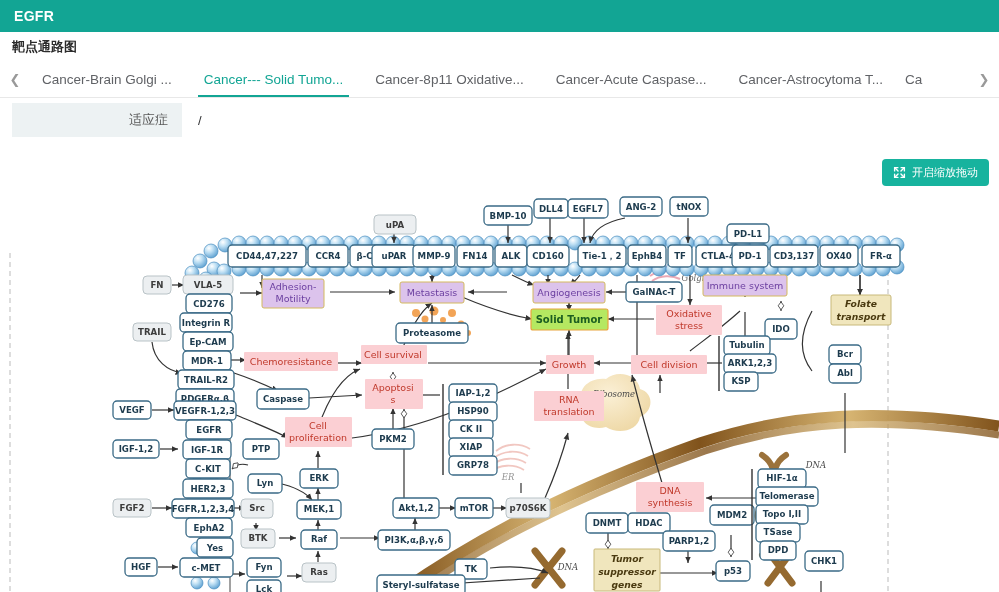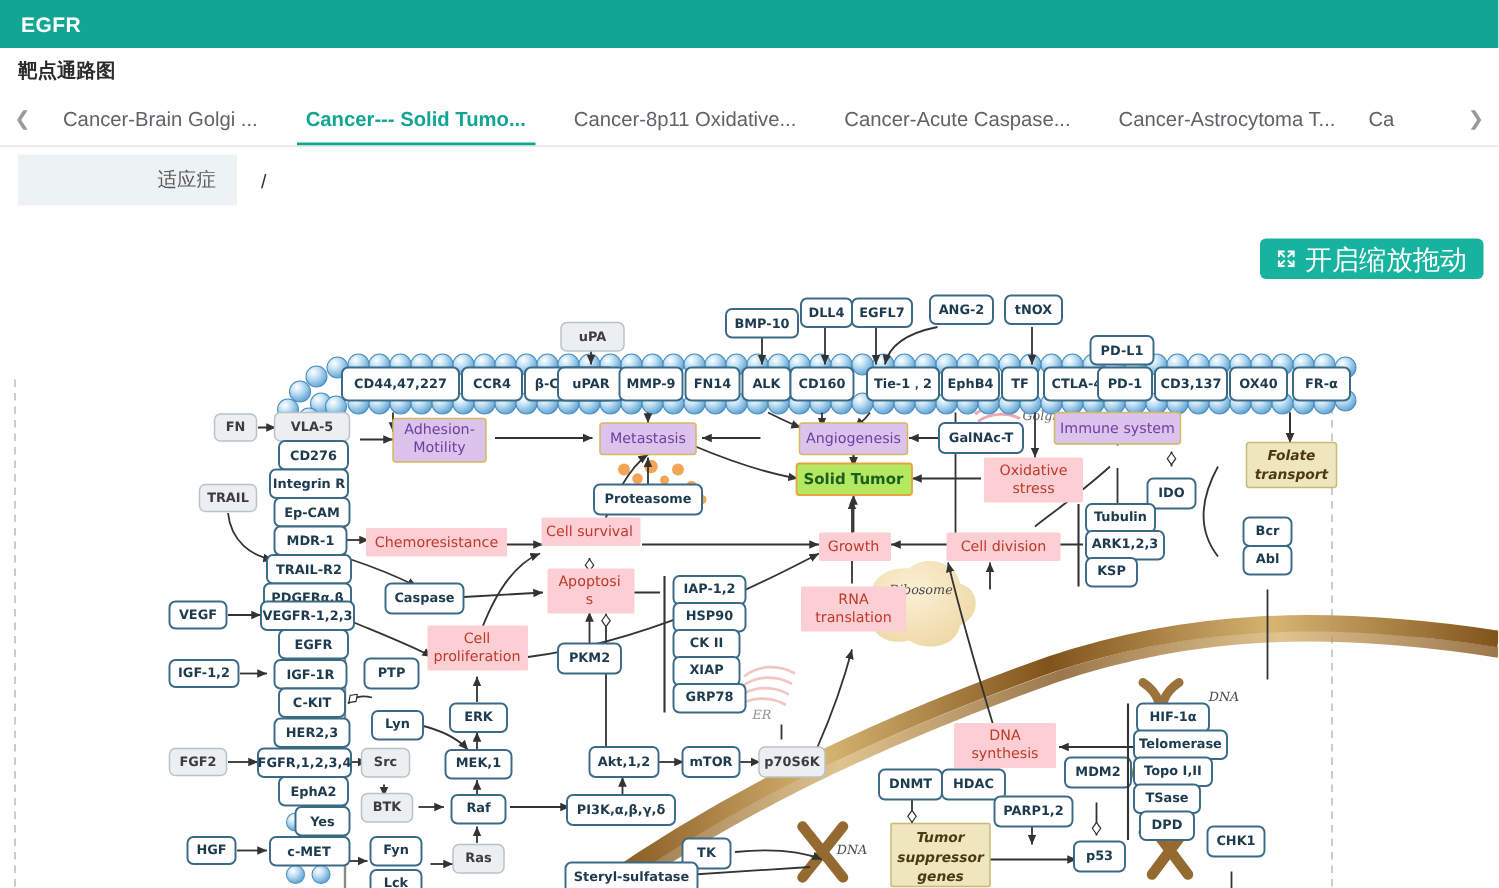--- a/index.html
+++ b/index.html
@@ -34,43 +34,43 @@
   .tab-arrow{
     width:22px; display:flex; align-items:center; justify-content:center;
     color:#999; font-size:13px; cursor:pointer; user-select:none;
   }
   .tabs-scroll{ flex:1; display:flex; align-items:stretch; overflow:hidden; }
   .tab{
     display:flex; align-items:center; justify-content:center;
     padding:0 16px; font-size:13.5px; color:#606266; white-space:nowrap;
     cursor:pointer; position:relative; min-width:0;
   }
-  .tab.active{ color:#12A594; font-weight:bold; }
+  .tab.active{ color:#12A594; font-weight:normal; }
   .tab.active::after{
     content:""; position:absolute; left:10px; right:10px; bottom:0;
     height:2.5px; background:#12A594;
   }
   .tab.partial{ padding:0 6px; overflow:hidden; }
 
   
   .filter-row{ height:40px; display:flex; align-items:center; padding:4px 12px 0 12px; }
   .filter-label{
-    width:146px; height:34px; background:#edf2f3; display:flex;
+    width:170px; height:34px; background:#edf2f3; display:flex;
     align-items:center; justify-content:flex-end; padding-right:14px;
     font-size:13px; color:#5a5a5a;
     font-family:"DejaVu Sans","Liberation Sans",sans-serif;
   }
   .filter-value{ padding-left:16px; font-size:13px; color:#303133; }
 
   
   .zoom-btn{
     position:absolute; right:10px; top:159px;
     background:#17B39E; color:#fff; border:none; border-radius:4px;
     height:27px; padding:0 11px; display:flex; align-items:center; gap:6px;
-    font-size:18px; cursor:pointer;
+    font-size:11px; cursor:pointer;
     font-family:"DejaVu Sans","Liberation Sans",sans-serif;
   }
   .zoom-btn svg{ display:block; }
 
   
   .canvas-wrap{
     position:absolute; left:0; top:193px; width:999px; height:399px;
     overflow:hidden; background:#fff;
   }
   svg.diagram{ display:block; }

